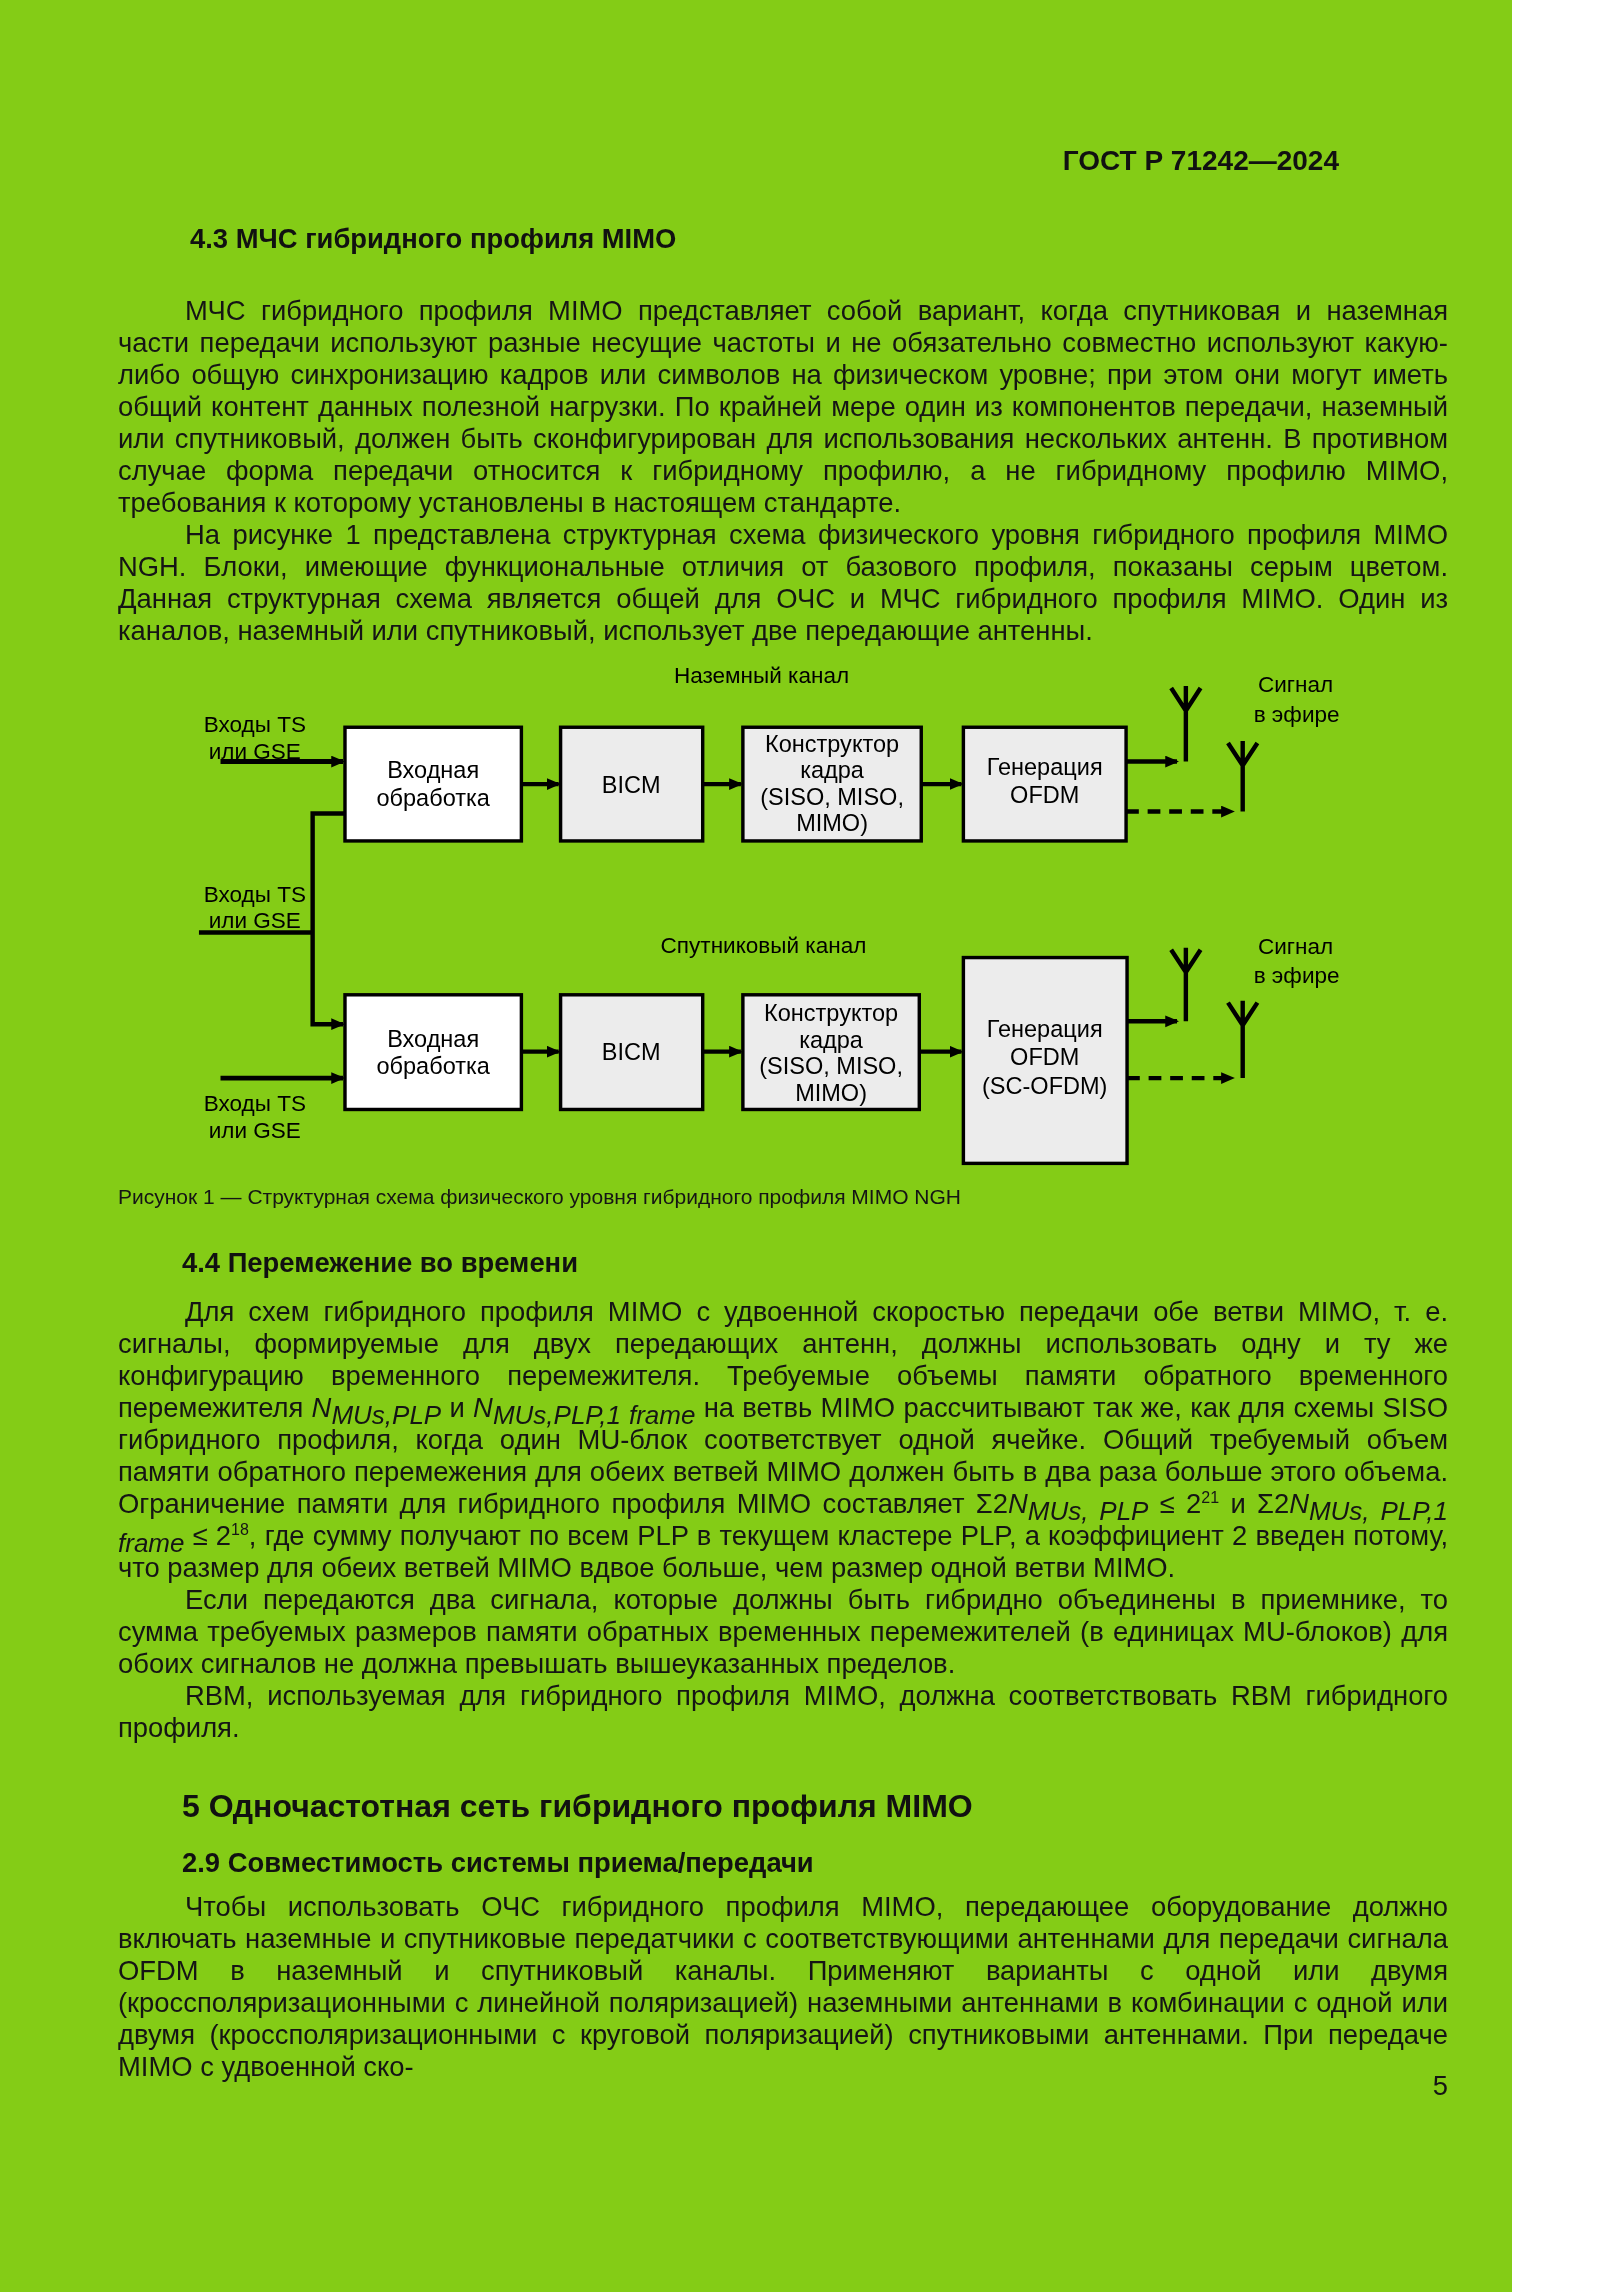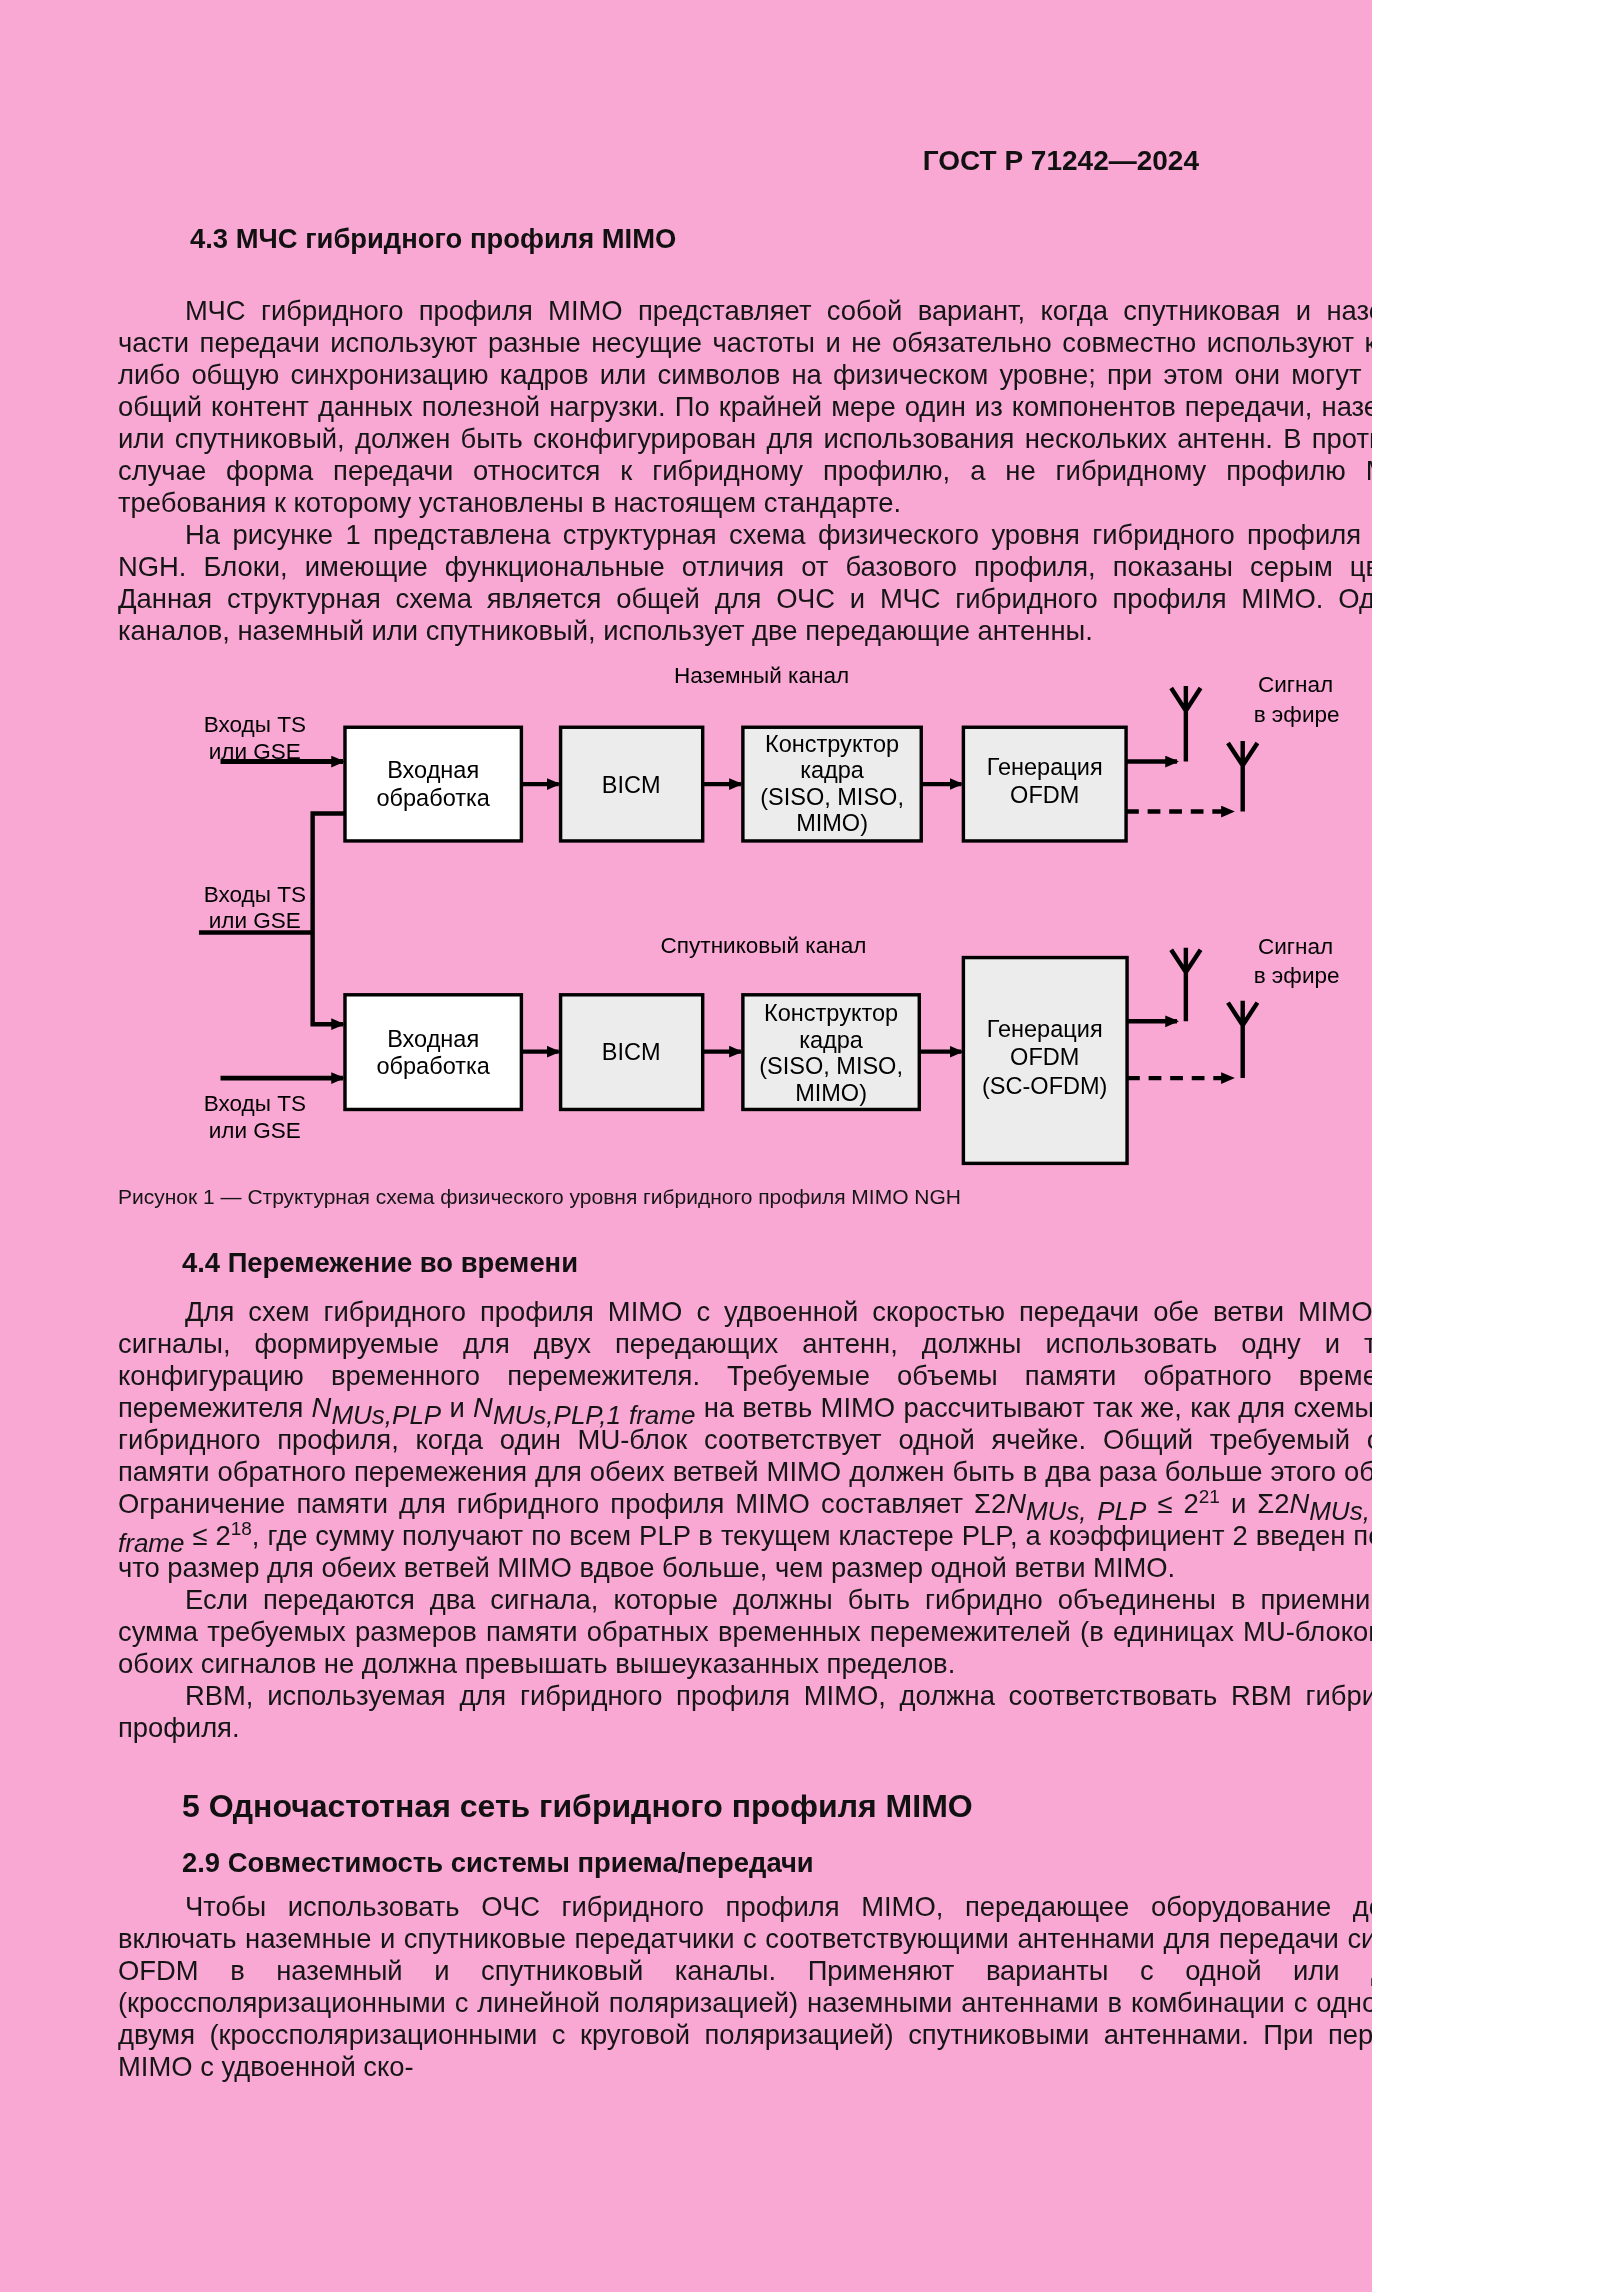--- a/index.html
+++ b/index.html
@@ -1,20 +1,20 @@
 <!DOCTYPE html>
 <html><head>
 <meta charset="utf-8">
 <style>
   html, body { margin: 0; padding: 0; background: #ffffff; }
   .page {
     position: relative;
-    width: 1372px;
+    width: 1512px;
     height: 2293px;
-    background: #f9a8d4;
+    background: #84cc16;
     font-family: "Liberation Sans", sans-serif;
     color: #111111;
     overflow: hidden;
   }
   .abs { position: absolute; }
   .doc-header {
     top: 145px; right: 173px;
     font-size: 28px; font-weight: bold; color: #111;
   }
   .h-sub { font-weight: bold; font-size: 27.4px; color: #111; }
@@ -25,21 +25,21 @@
     font-size: 27.4px;
     line-height: 32px;
     text-align: justify;
     text-indent: 67px;
     color: #151515;
   }
   .text-block p sub {
     font-size: 26px; font-style: italic; line-height: 0; vertical-align: -6.9px;
   }
   .text-block p sup {
-    font-size: 19px; line-height: 0; vertical-align: 9.8px;
+    font-size: 16px; line-height: 0; vertical-align: 9.8px;
   }
   .text-block p i { font-style: italic; }
   .fig-caption {
     left: 118px; width: 1330px; top: 1182px;
     font-size: 21px; line-height: 29px; text-align: left; color: #151515;
   }
   .page-number {
     top: 2070px; left: 118px; width: 1330px;
     text-align: right; font-size: 27.4px; color: #151515;
   }

